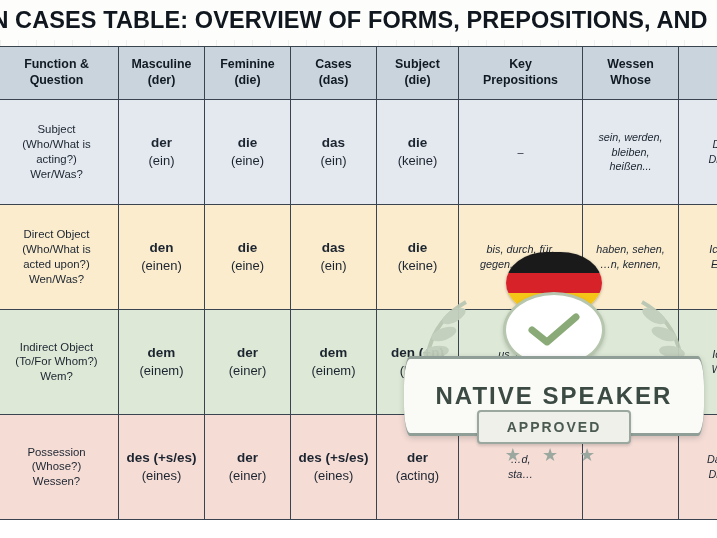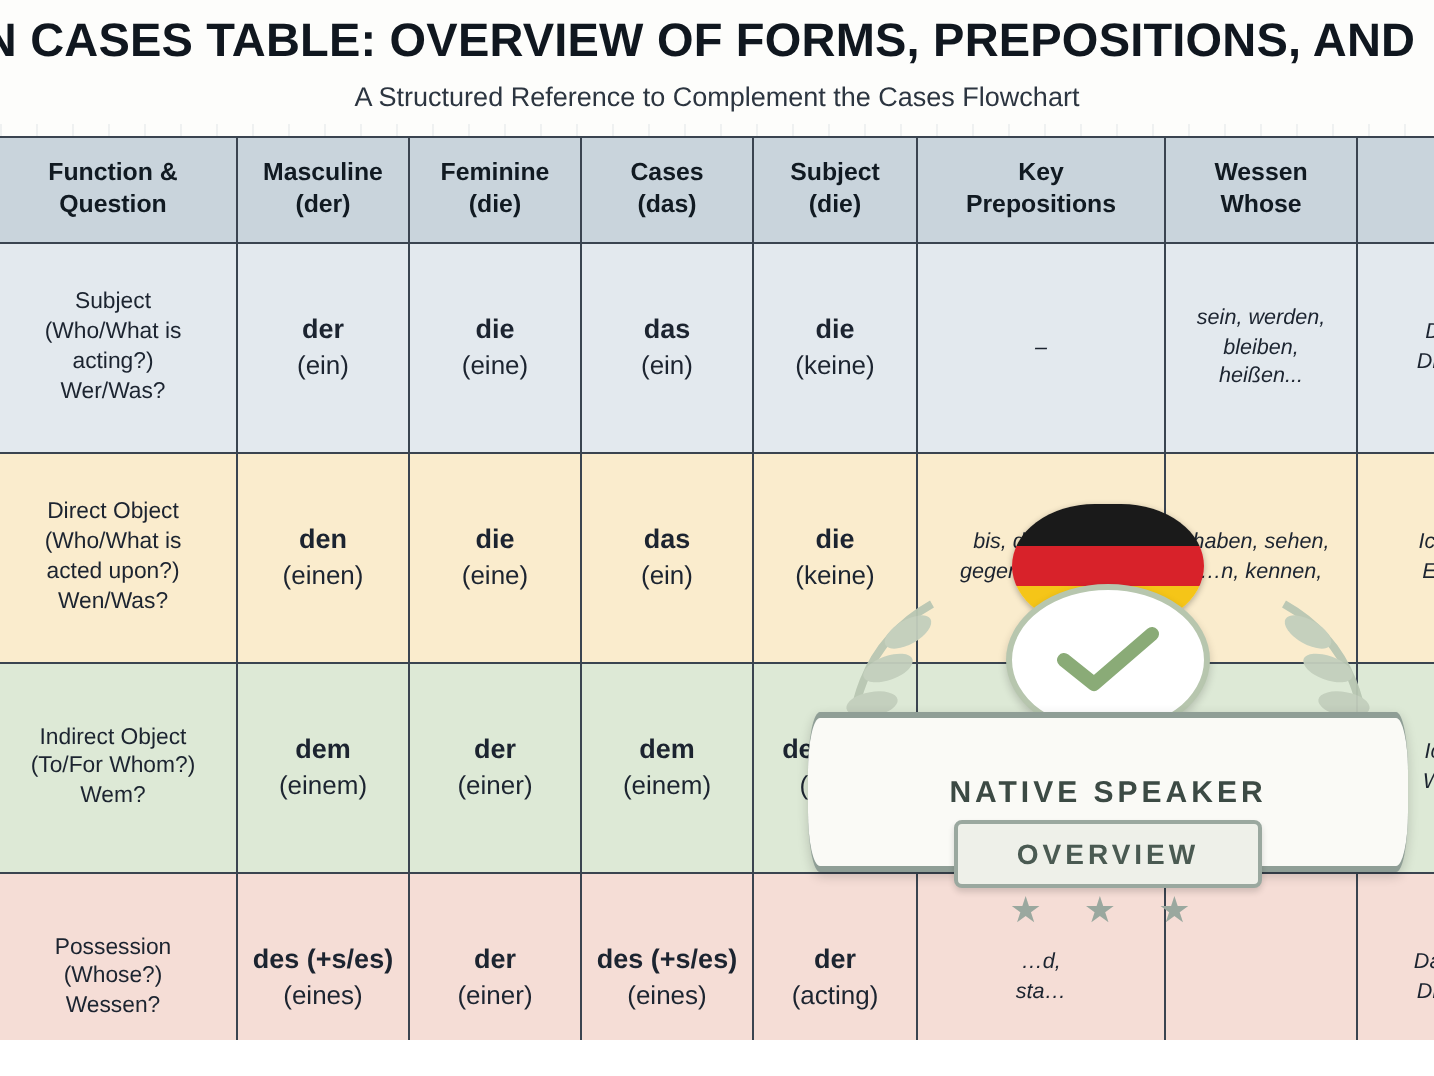--- a/index.html
+++ b/index.html
@@ -169,21 +169,21 @@
     border-top: 3px solid #8f9e96;
     border-bottom: 3px solid #8f9e96;
     border-radius: 6px / 30px;
     display: flex;
     flex-direction: column;
     align-items: center;
     justify-content: center;
     box-shadow: 0 2px 6px rgba(0,0,0,.18);
   }
   .banner .line1 {
-    font-size: 15px;
+    font-size: 24px;
     font-weight: bold;
     letter-spacing: 2px;
     color: #3c4a44;
   }
   .sub-ribbon {
     position: absolute;
     left: 50%;
     top: 162px;
     transform: translateX(-50%);
     width: 150px;
@@ -229,21 +229,20 @@
 </style>
 </head>
 <body>
 
 <div class="page">
   <div class="grid-bg"></div>
   <div class="top-strip"></div>
 
   <div class="header">
     <div class="title">N CASES TABLE: OVERVIEW OF FORMS, PREPOSITIONS, AND</div>
-    <div class="subtitle">A Structured Reference to Complement the Cases Flowchart</div>
   </div>
 
   <div class="table-wrap">
     <table class="cases">
       <colgroup>
         <col class="c0">
           <col class="c1">
           <col class="c2">
           <col class="c3">
         <col class="c4">
@@ -446,20 +445,20 @@
       <svg class="check-mark" viewBox="0 0 52 34">
         <path d="M4 17 L19 29 L48 4" stroke="#8aab77" stroke-width="7" fill="none" stroke-linecap="round" stroke-linejoin="round"></path>
       </svg>
     </div>
 
     <div class="banner">
       <div class="line1">NATIVE SPEAKER</div>
     </div>
 
     <div class="sub-ribbon">
-      <span>OVERVIEW</span>
+      <span>APPROVED</span>
     </div>
 
     <div class="stars">★ ★ ★</div>
   </div>
 
   <div class="footer-strip"></div>
 </div>
 
 </body></html>

